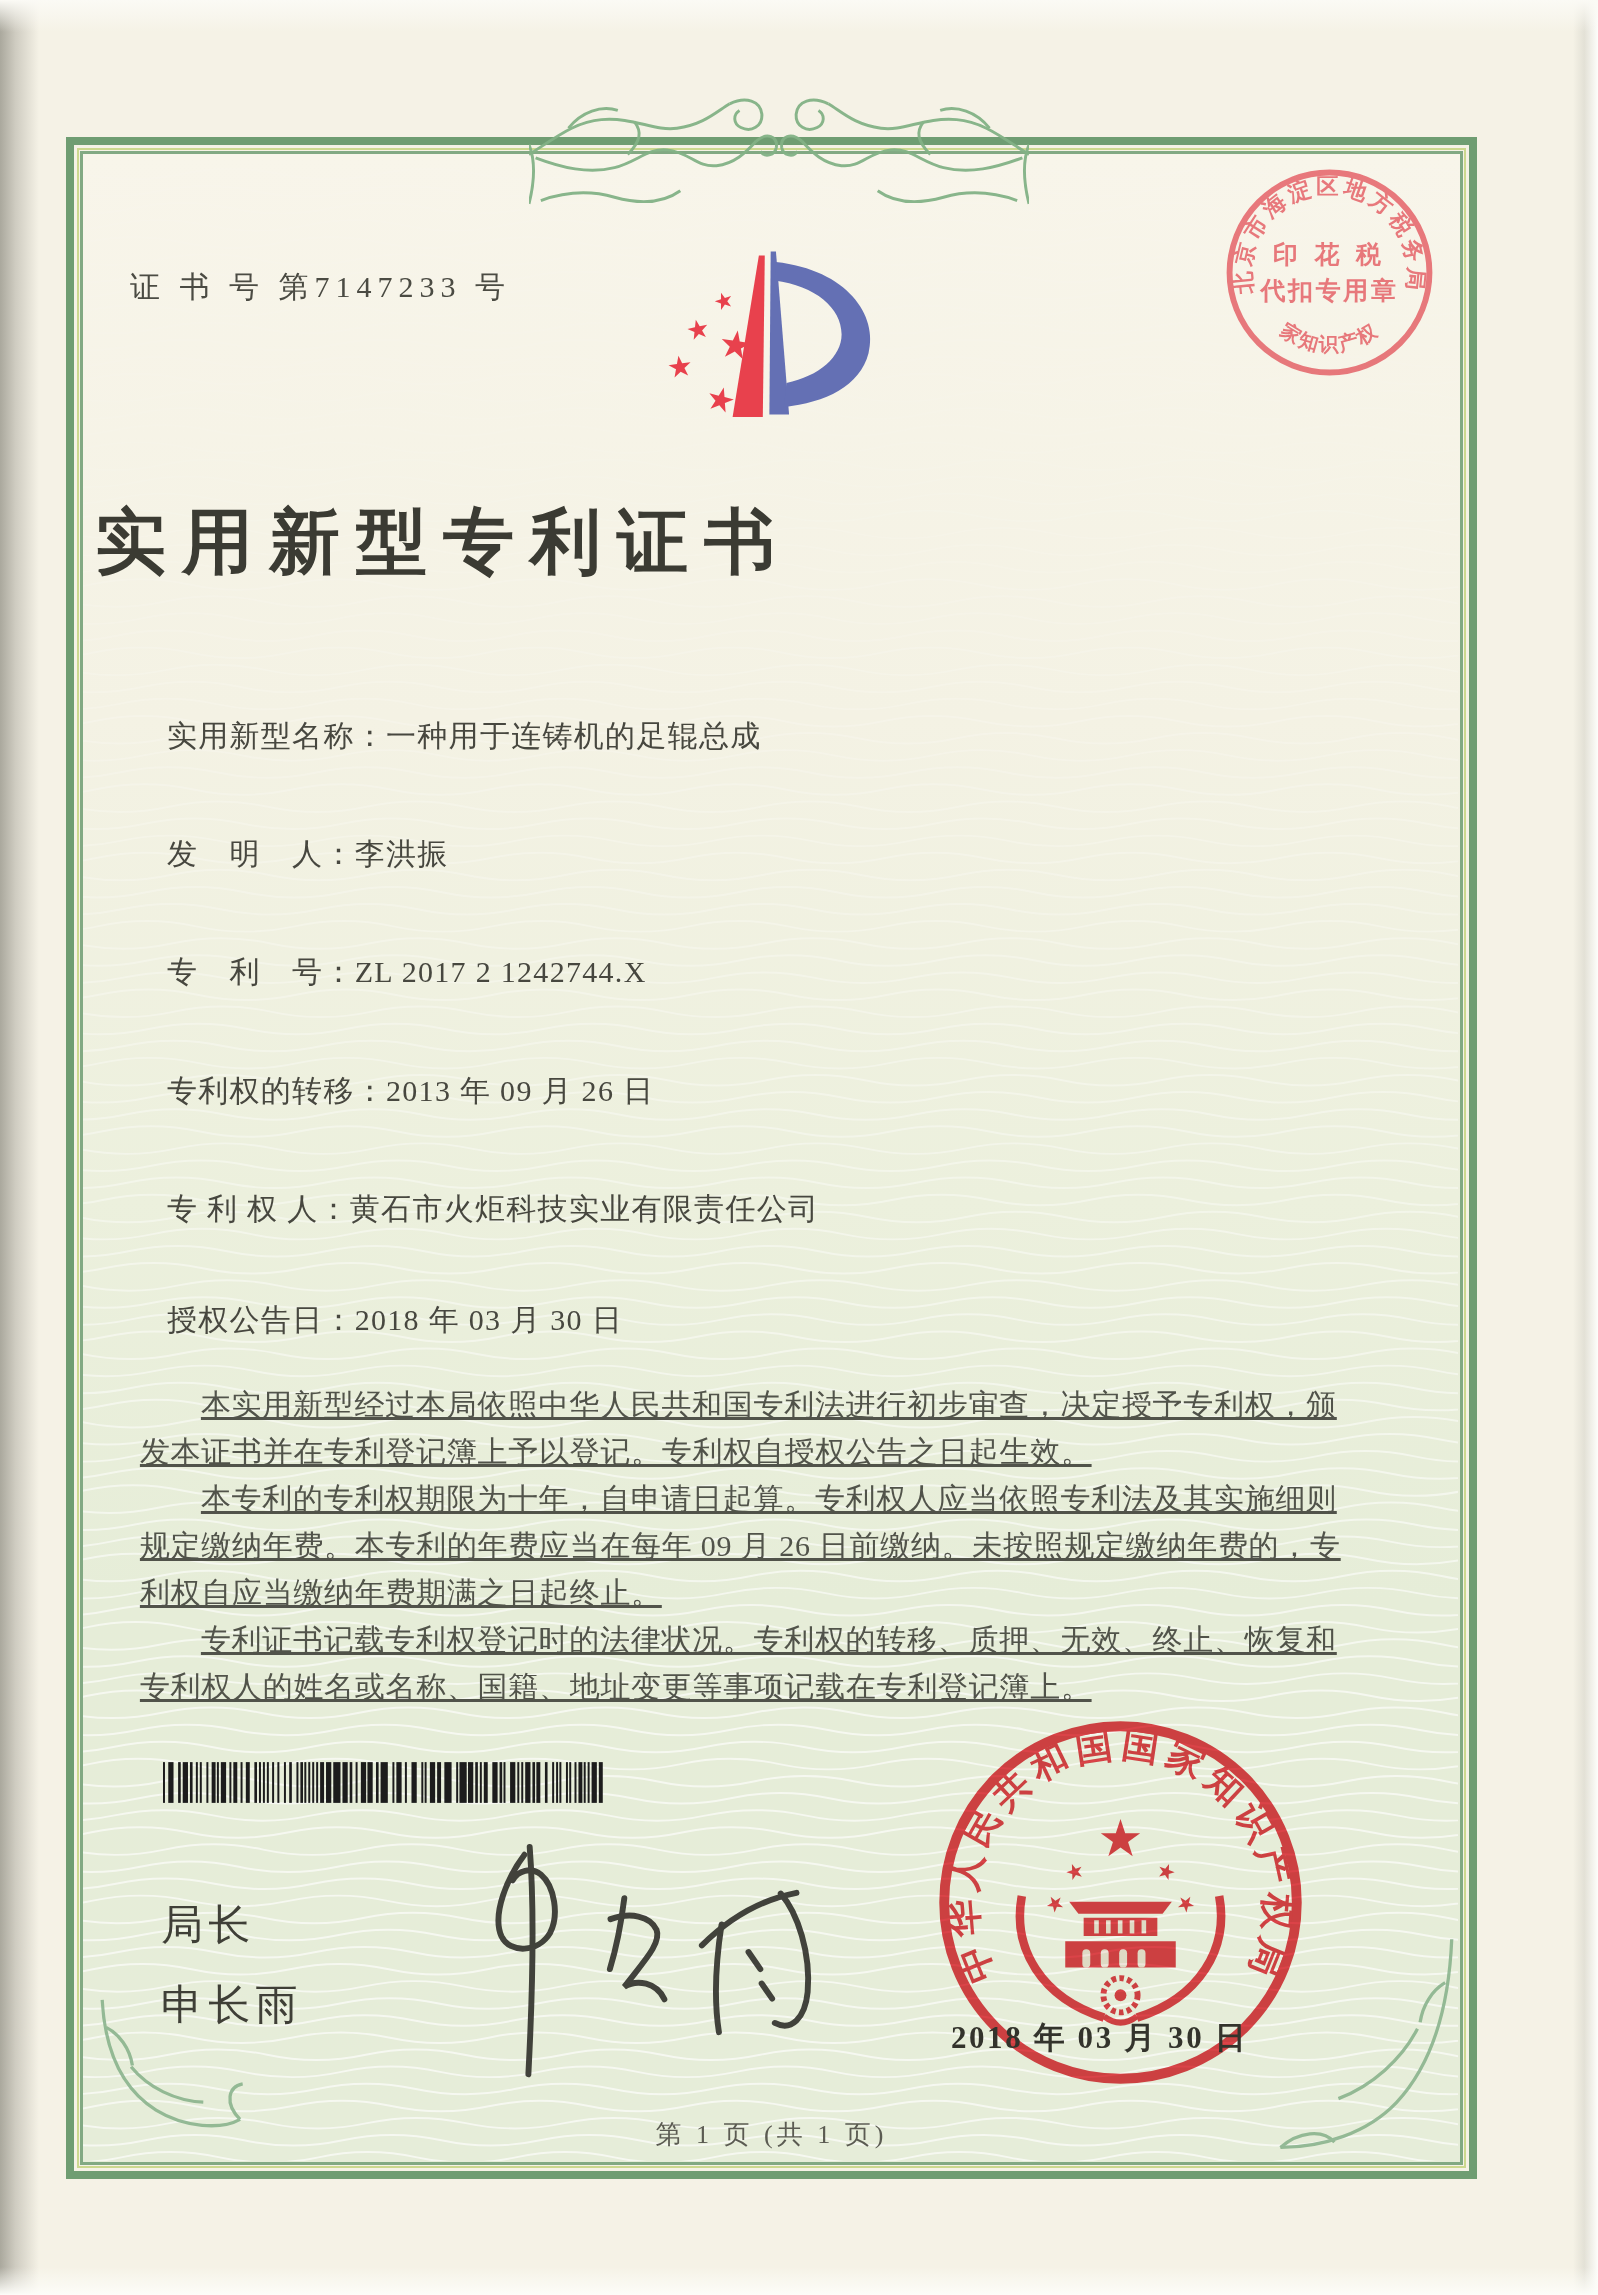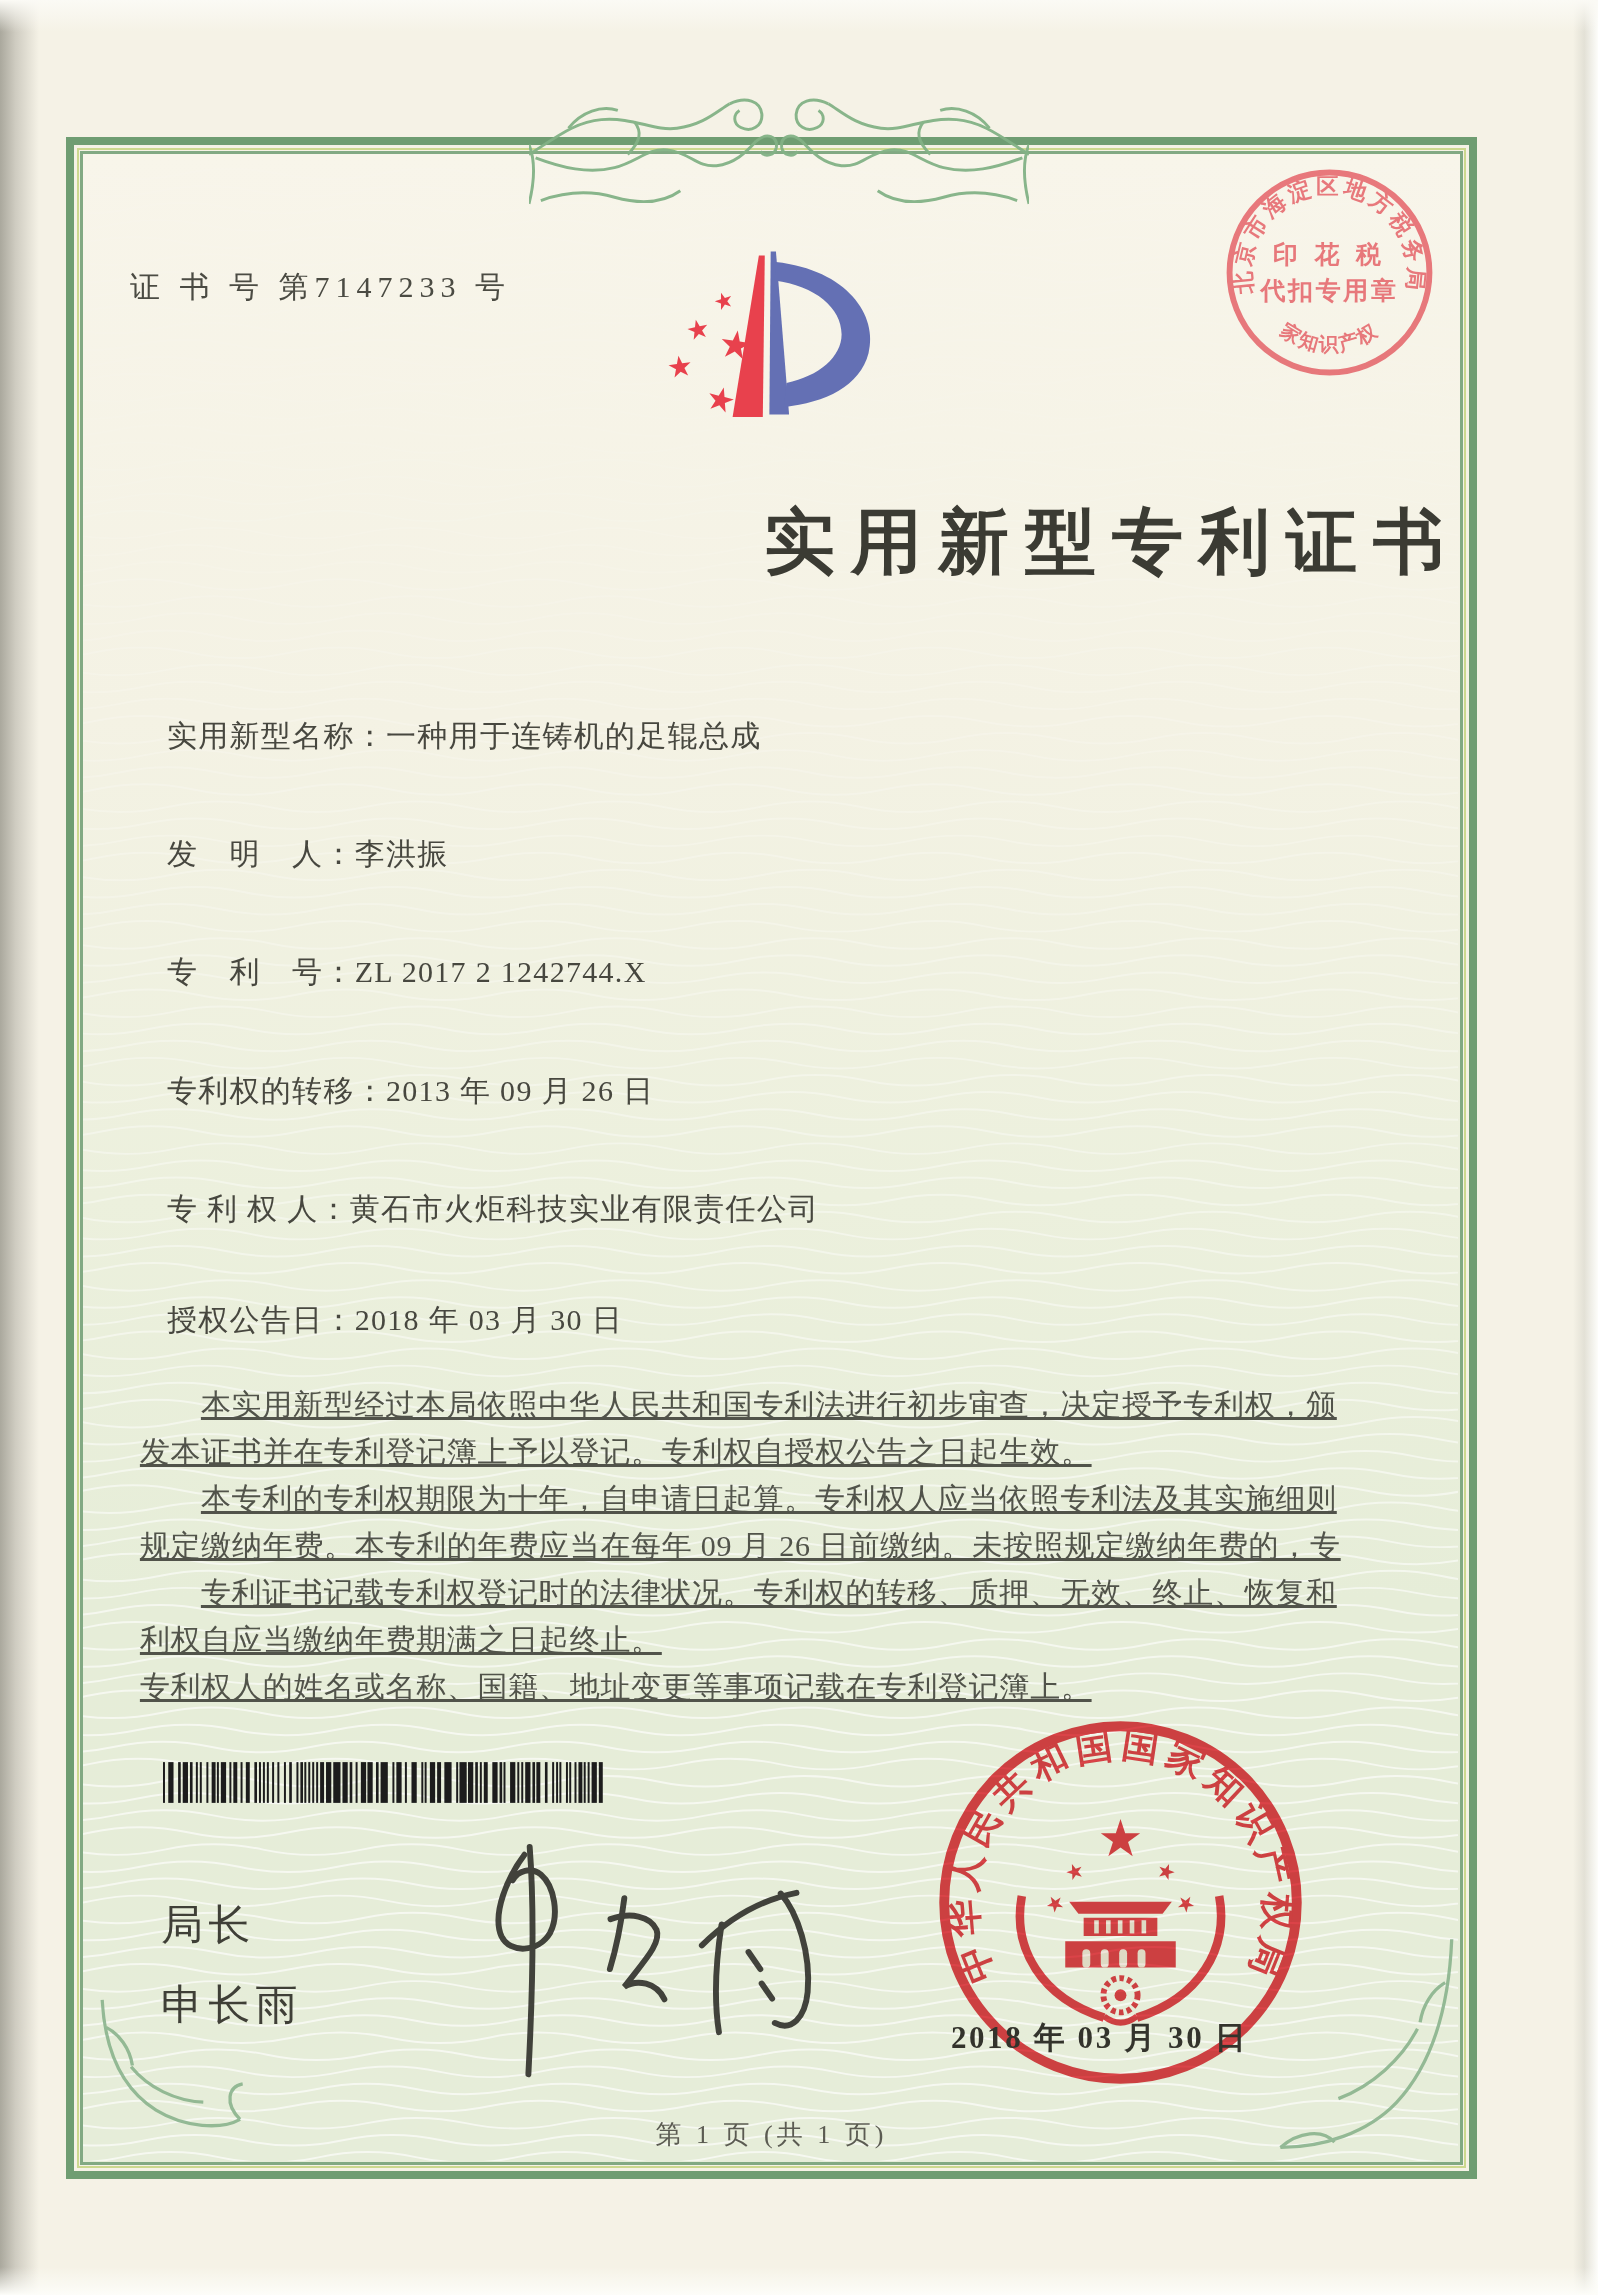--- a/index.html
+++ b/index.html
@@ -13,21 +13,21 @@
   .edgeT{left:0;top:0;right:0;height:32px;background:linear-gradient(180deg,#fbfaf5 0%,rgba(245,242,230,0) 100%);}
   .edgeB{left:0;bottom:0;right:0;height:28px;background:linear-gradient(0deg,#fdfdf9 0%,rgba(245,242,230,0) 100%);}
   
   .frame{position:absolute;left:66px;top:137px;width:1411px;height:2042px;border:8.6px solid #6f9d72;box-sizing:border-box;}
   .frame2{position:absolute;left:2.6px;top:2.6px;right:2.6px;bottom:2.6px;border:2px solid #ccd88e;padding-left:47px;}
   .frame3{position:absolute;left:1.3px;top:1.3px;right:1.3px;bottom:1.3px;border:3.3px solid #82a983;}
   .inner{position:absolute;left:0;top:0;right:0;bottom:0;
          background:linear-gradient(180deg,#f8f5ea 0%,#f4f2e4 28%,#ecf0dd 52%,#e6edd8 72%,#e6edd9 100%);}
   .guilloche{position:absolute;left:0;top:0;}
   .certno{left:47px;top:113px;font-size:30px;letter-spacing:6px;color:#4b4b43;}
-  .title{position:absolute;left:0;right:0;top:341px;text-align:right;font-size:71px;font-weight:bold;
+  .title{position:absolute;left:12px;right:0;top:341px;text-align:left;font-size:71px;font-weight:bold;
          letter-spacing:16px;color:#3b3b33;}
   .field{left:84px;font-size:30px;letter-spacing:1.3px;color:#47473f;}
   .bodyblock{position:absolute;left:57px;top:1227px;width:1329px;font-size:30px;line-height:47px;color:#51534a;letter-spacing:0.7px;text-decoration:underline;}
   .bl{white-space:nowrap;}
   .ind{padding-left:61px;}
   .director{left:78px;font-size:42px;letter-spacing:5.3px;color:#3f3f37;}
   .datetxt{left:868px;top:1863px;font-size:31px;letter-spacing:2.6px;color:#33332c;font-weight:bold;}
   .footer{position:absolute;left:0;right:0;top:1963px;text-align:center;font-size:26px;letter-spacing:4px;color:#5b5b52;}
   .seal{mix-blend-mode:multiply;}
 </style>
@@ -189,22 +189,22 @@
       <div class="t field" style="top:798px"><span>专　利　号：</span><span>ZL 2017 2 1242744.X</span></div>
       <div class="t field" style="top:917px"><span>专利权的转移：</span><span>2013 年 09 月 26 日</span></div>
       <div class="t field" style="top:1035px"><span>专 利 权 人：</span><span>黄石市火炬科技实业有限责任公司</span></div>
       <div class="t field" style="top:1146px"><span>授权公告日：</span><span>2018 年 03 月 30 日</span></div>
 
       <div class="bodyblock">
         <div class="bl ind">本实用新型经过本局依照中华人民共和国专利法进行初步审查，决定授予专利权，颁</div>
         <div class="bl">发本证书并在专利登记簿上予以登记。专利权自授权公告之日起生效。</div>
         <div class="bl ind">本专利的专利权期限为十年，自申请日起算。专利权人应当依照专利法及其实施细则</div>
         <div class="bl">规定缴纳年费。本专利的年费应当在每年 09 月 26 日前缴纳。未按照规定缴纳年费的，专</div>
+        <div class="bl">利权自应当缴纳年费期满之日起终止。</div>
         <div class="bl ind">专利证书记载专利权登记时的法律状况。专利权的转移、质押、无效、终止、恢复和</div>
-        <div class="bl">利权自应当缴纳年费期满之日起终止。</div>
         <div class="bl">专利权人的姓名或名称、国籍、地址变更等事项记载在专利登记簿上。</div>
       </div>
 
       <svg class="abs" style="left:80px;top:1608px;" width="447" height="41" viewBox="0 0 680 62">
               <rect x="0" y="0" width="3" height="62" fill="#1c1c1c"></rect>
               <rect x="8" y="0" width="8" height="62" fill="#1c1c1c"></rect>
               <rect x="23" y="0" width="4" height="62" fill="#1c1c1c"></rect>
               <rect x="30" y="0" width="8" height="62" fill="#1c1c1c"></rect>
               <rect x="41" y="0" width="4" height="62" fill="#1c1c1c"></rect>
               <rect x="50" y="0" width="3" height="62" fill="#1c1c1c"></rect>

